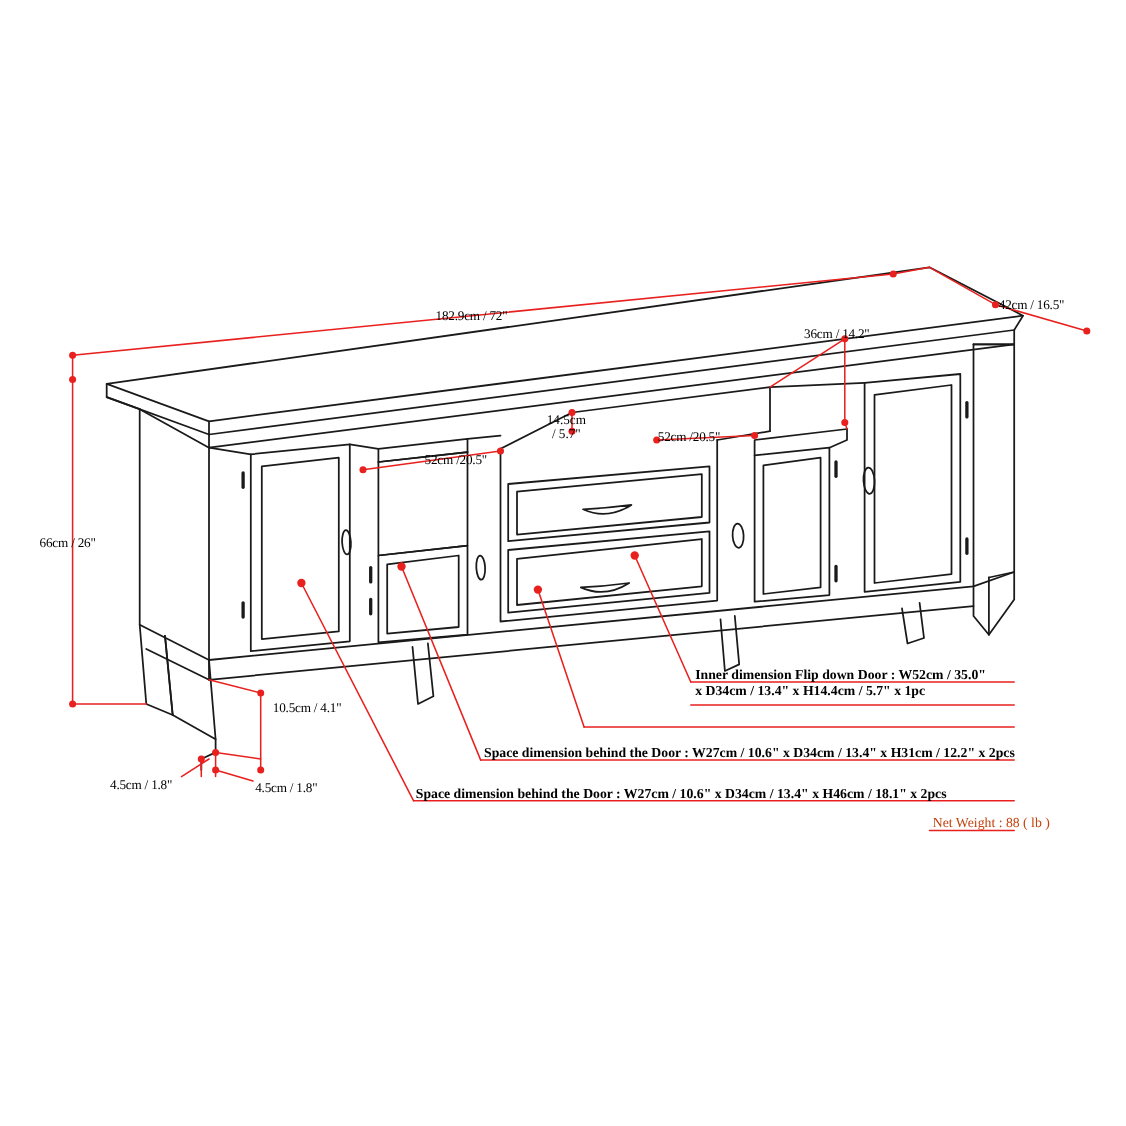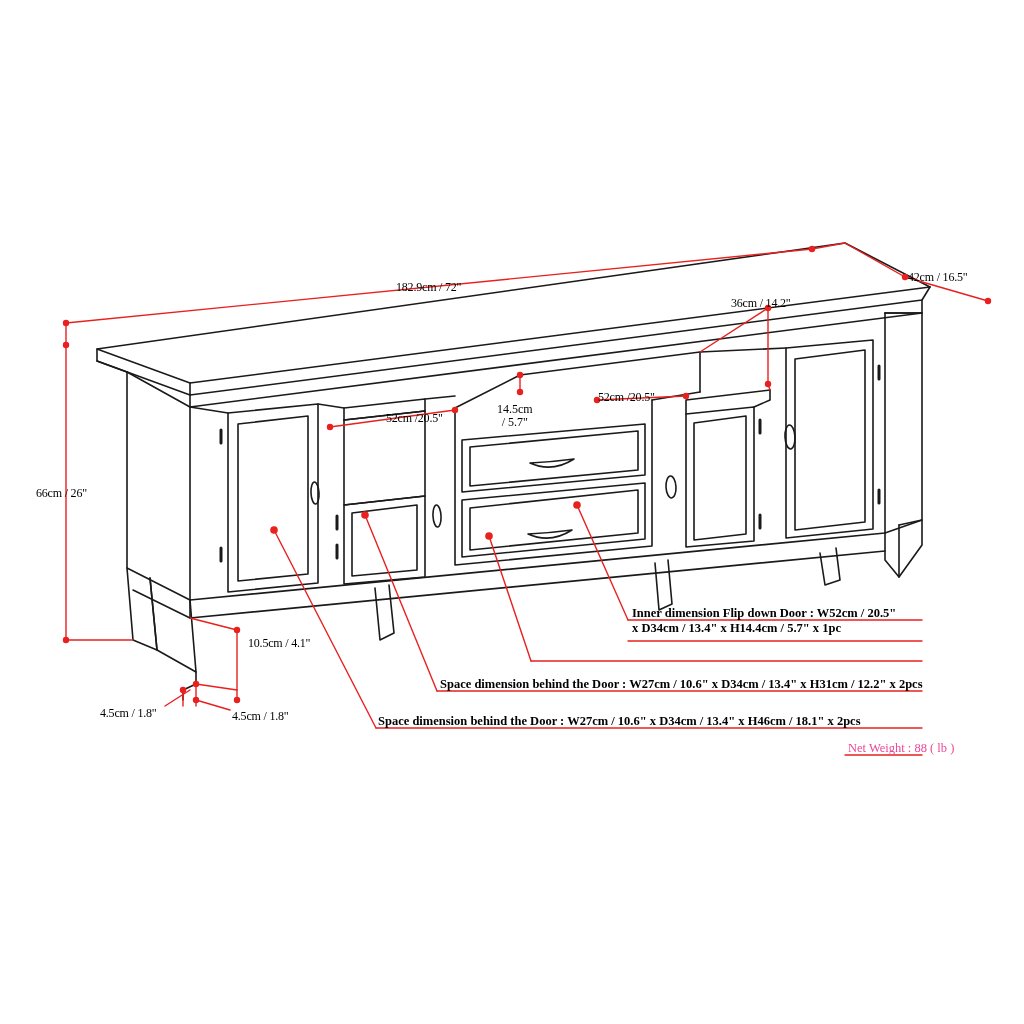--- a/index.html
+++ b/index.html
@@ -38,34 +38,33 @@
     font-size: 12.5px;
     line-height: 15px;
     font-weight: bold;
     white-space: nowrap;
   }
   .spec-label .l2 {
     display: block;
   }
   .weight-label {
     position: absolute;
-    color: #ec4899;
+    color: #c2410c;
     font-family: "Liberation Serif", serif;
     font-size: 12.5px;
     white-space: nowrap;
   }
   .two-line {
     position: absolute;
     color: #000000;
     font-family: "Liberation Serif", serif;
     font-size: 12px;
     line-height: 13px;
     text-align: center;
     white-space: nowrap;
-    margin-top: 28px;
   }
 </style>
 </head>
 <body>
 
 <div id="stage">
 
   <svg id="diagram-svg" viewBox="0 0 1024 1024">
     <g fill="none" stroke="#1a1a1a" stroke-width="1.6" stroke-linejoin="round" stroke-linecap="round">
 
@@ -241,21 +240,21 @@
 
   <div class="dim-label" style="left:386px; top:412px;">52cm /20.5"</div>
 
   <div class="dim-label" style="left:248px; top:637px;">10.5cm / 4.1"</div>
 
   <div class="dim-label" style="left:100px; top:707px;">4.5cm / 1.8"</div>
 
   <div class="dim-label" style="left:232px; top:710px;">4.5cm / 1.8"</div>
 
   <div class="spec-label" style="left:632px; top:606px;">
-    <span>Inner dimension Flip down Door : W52cm / 20.5"</span>
+    <span>Inner dimension Flip down Door : W52cm / 35.0"</span>
     <span class="l2">x D34cm / 13.4" x H14.4cm / 5.7" x 1pc</span>
   </div>
 
 
   <div class="spec-label" style="left:440px; top:677px;">
     <span>Space dimension behind the Door : W27cm / 10.6" x D34cm / 13.4" x H31cm / 12.2" x 2pcs</span>
   </div>
 
   <div class="spec-label" style="left:378px; top:714px;">
     <span>Space dimension behind the Door : W27cm / 10.6" x D34cm / 13.4" x H46cm / 18.1" x 2pcs</span>

